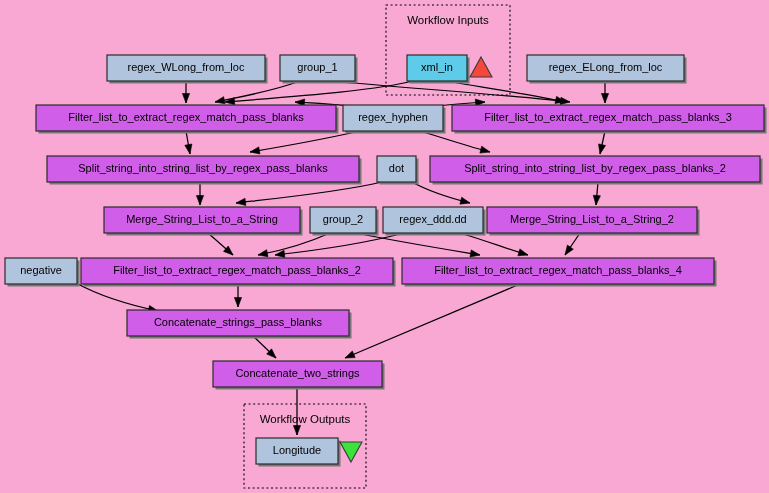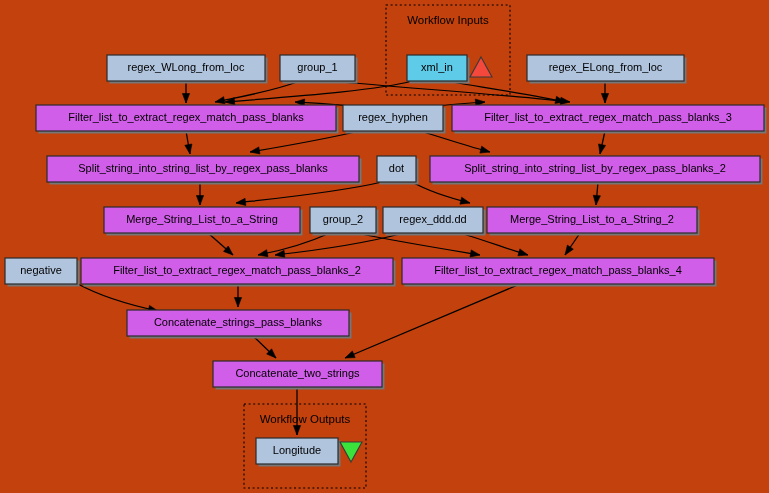--- a/index.html
+++ b/index.html
@@ -10,21 +10,21 @@
   body {
     width: 769px;
     height: 493px;
     overflow: hidden;
     font-family: "Liberation Sans", sans-serif;
   }
   #canvas {
     position: relative;
     width: 769px;
     height: 493px;
-    background: #c2410c;
+    background: #f9a8d4;
   }
   svg.graph {
     position: absolute;
     left: 0;
     top: 0;
     width: 769px;
     height: 493px;
   }
   .node-rect {
     stroke: #2b2b2b;

